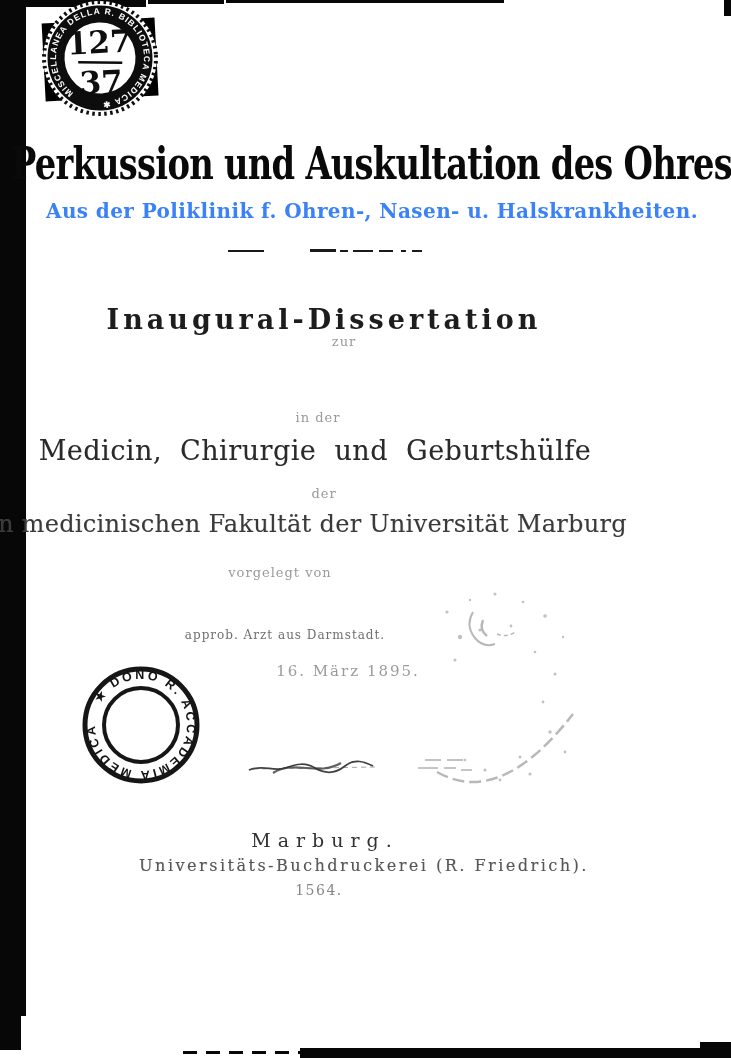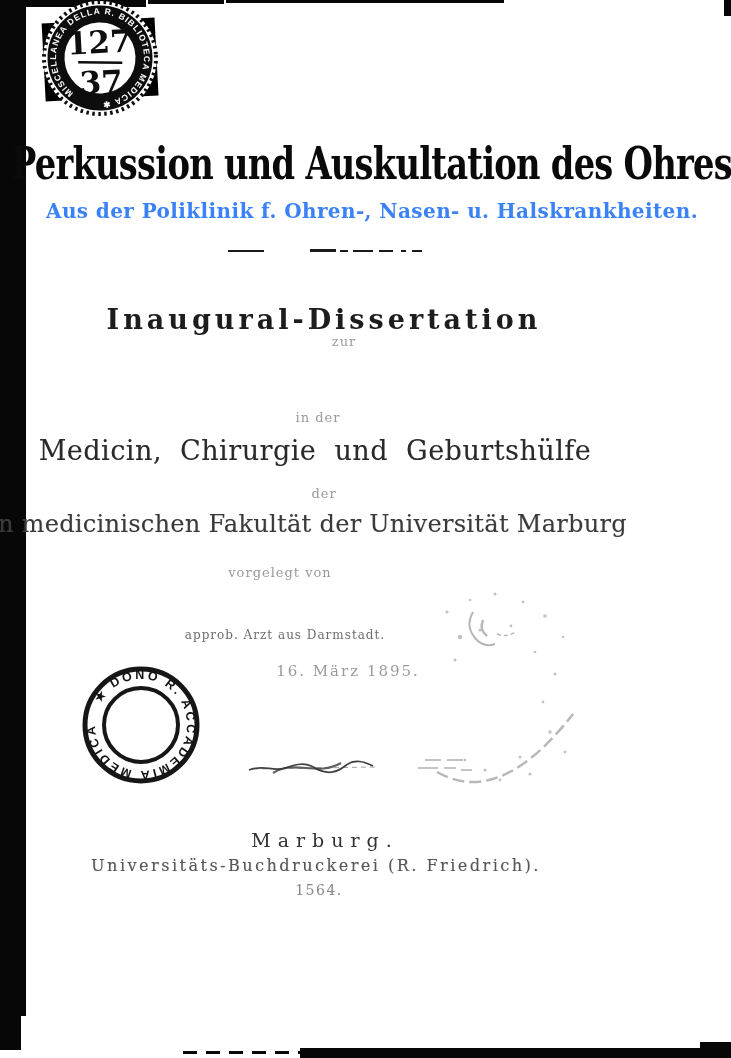--- a/index.html
+++ b/index.html
@@ -21,21 +21,21 @@
   .heading{font-size:27px;font-weight:600;letter-spacing:4px;color:#1d1d1d;}
   .small-faint{font-size:13px;color:#9a9a9a;letter-spacing:1px;}
   .line-purpose{font-size:23px;color:#2e2e2e;word-spacing:5px;letter-spacing:.5px;}
   .line-subjects{font-size:27px;color:#2a2a2a;word-spacing:9px;letter-spacing:.5px;}
   .line-faculty{font-size:24px;color:#3a3a3a;letter-spacing:.3px;}
   .worn{text-shadow:.4px .4px 0 rgba(130,130,130,.45);}
   .author-name{font-size:26px;font-weight:600;color:#222;letter-spacing:1px;}
   .author-cred{font-size:12px;color:#6e6e6e;letter-spacing:1px;}
   .date-line{font-size:15px;color:#9b9b9b;letter-spacing:2px;}
   .imprint-city{font-size:19px;color:#323232;letter-spacing:7px;}
-  .imprint-printer{font-size:16px;color:#565656;letter-spacing:2.5px;}
+  .imprint-printer{font-size:16px;color:#565656;letter-spacing:2.5px;margin-left:48px;}
   .imprint-year{font-size:14px;color:#868686;letter-spacing:1.5px;}
   
   .rule{position:absolute;top:249px;left:228px;height:4px;}
   .rule span{position:absolute;top:1px;background:#1a1a1a;height:2px;display:block;}
   .ring-text{font-family:"Liberation Sans",sans-serif;font-weight:700;}
 </style>
 </head>
 <body>
 
 <div class="page">

